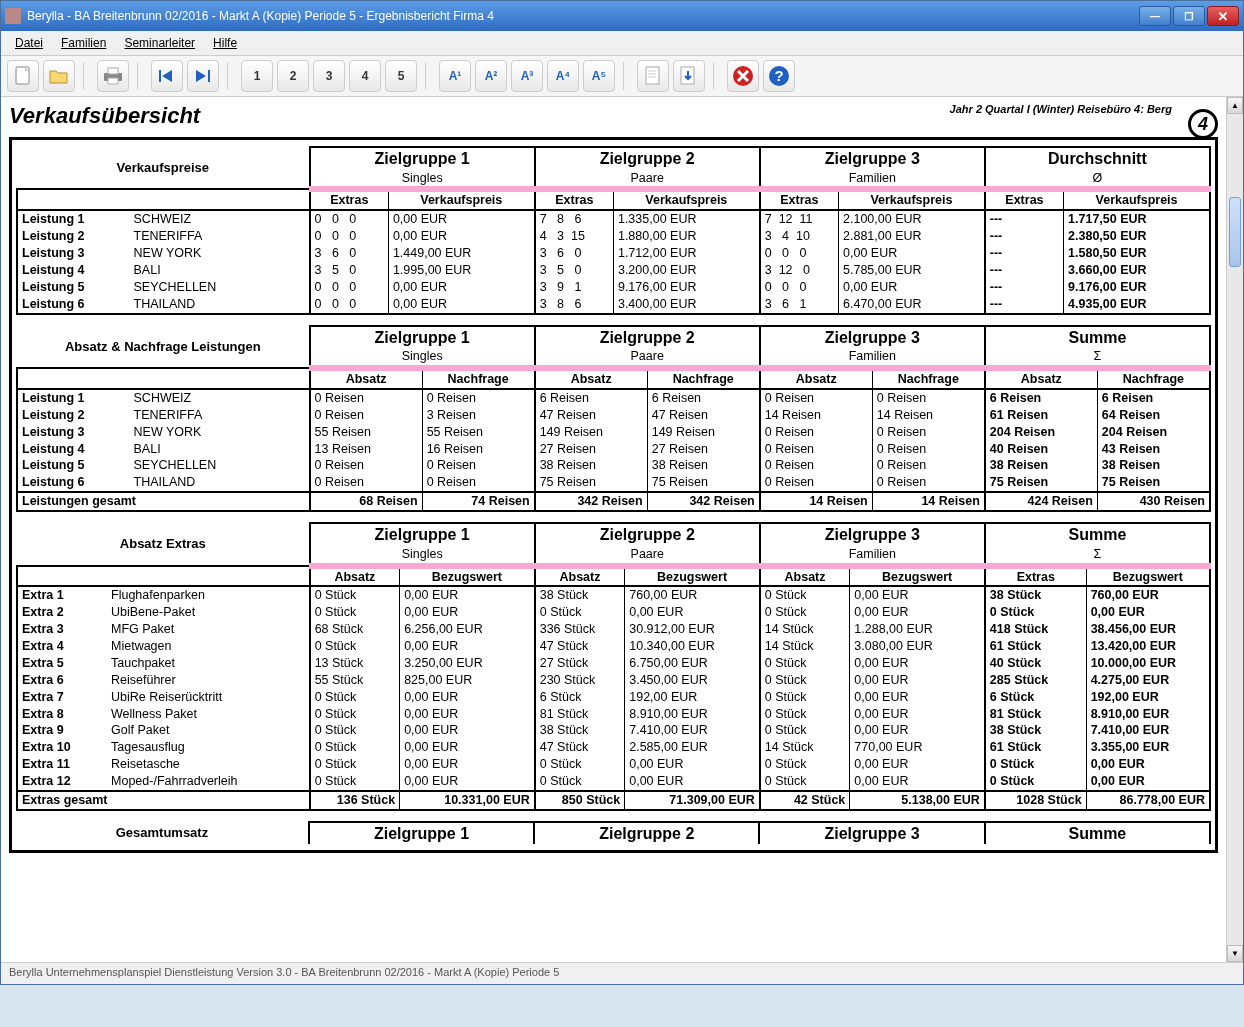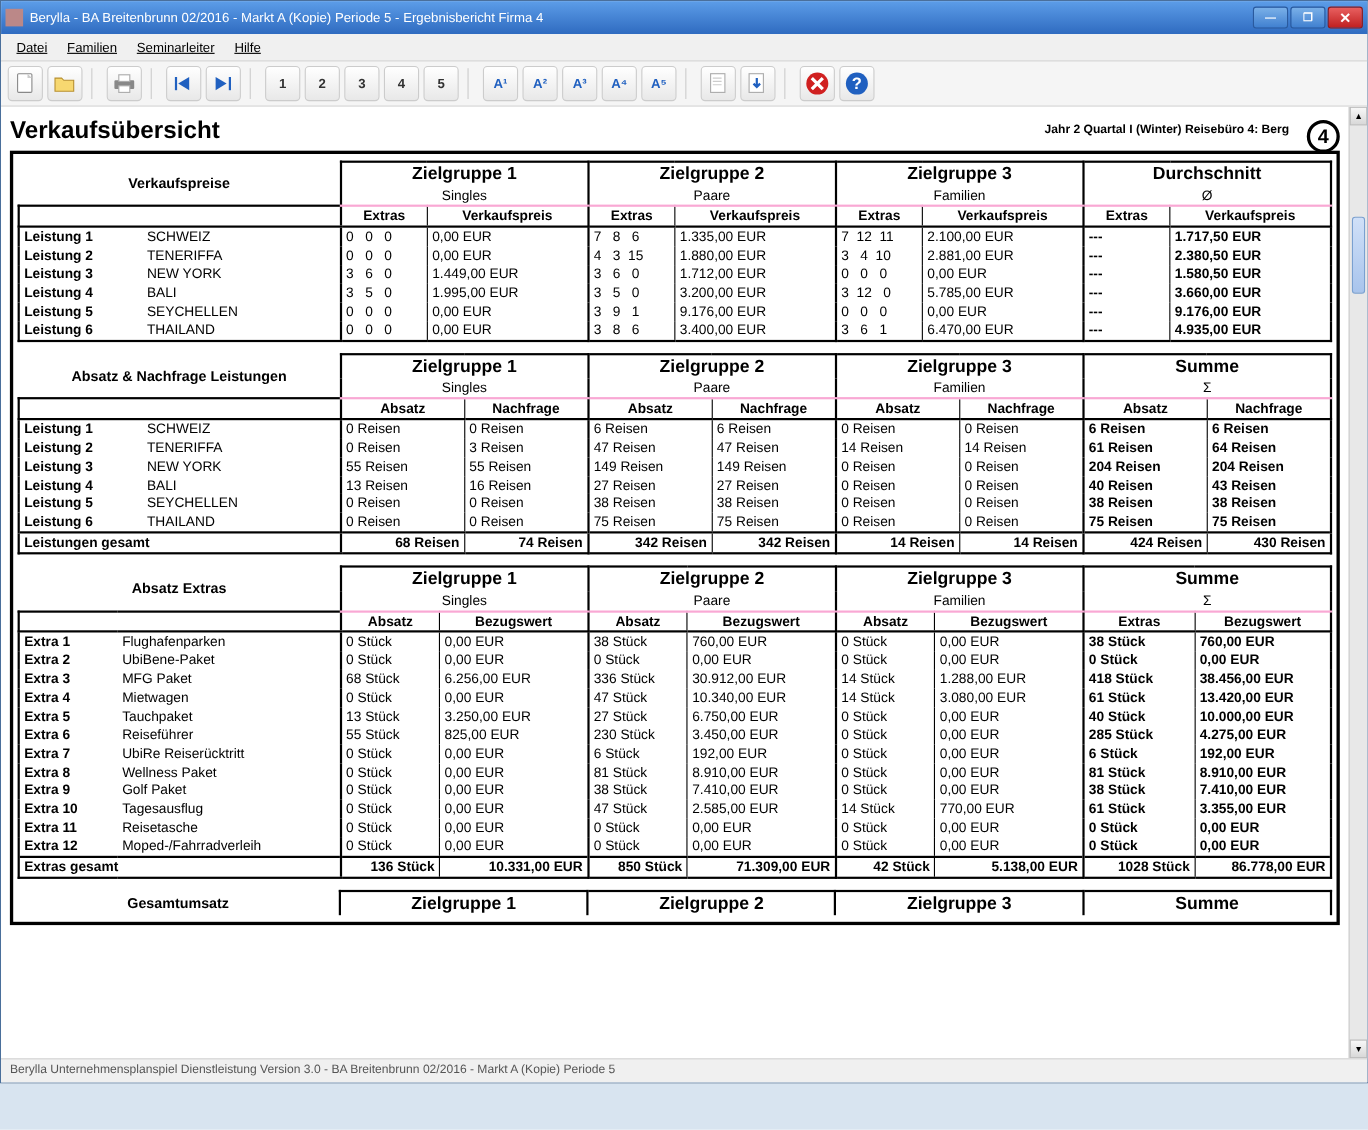--- a/index.html
+++ b/index.html
@@ -17,33 +17,33 @@
 .tool-btn { width: 32px; height: 32px; border: 1px solid #ccc; background: linear-gradient(#fff,#e8e8e8); border-radius: 4px; display: flex; align-items: center; justify-content: center; cursor: pointer; font-size: 14px; font-weight: bold; }
 .tool-btn.small-label { font-size: 12px; color: #333; }
 .tool-sep { width: 6px; height: 28px; border-left: 1px solid #ccc; margin: 0 4px; }
 .content-wrap { flex: 1; overflow: hidden; position: relative; background: #fff; display:flex; }
 .content { flex:1; overflow: auto; padding: 6px 8px 0 8px; position: relative; }
 .scroll-track { width:17px; background:#e8e8e8; border-left:1px solid #ccc; position:relative; }
 .scroll-thumb { position:absolute; left:2px; right:2px; top:100px; height:70px; background:linear-gradient(#d0e0f8,#a8c4ec); border:1px solid #7aa0d0; border-radius:3px; }
 .scroll-arrow { position:absolute; left:0; right:0; height:17px; background:linear-gradient(#f8f8f8,#d8d8d8); border:1px solid #bbb; display:flex; align-items:center; justify-content:center; font-size:8px; }
 .scroll-arrow.up { top:0; }
 .scroll-arrow.down { bottom:0; }
-.page-head { display: flex; align-items: center; margin-bottom: 4px; }
+.page-head { display: flex; align-items: flex-start; margin-bottom: 4px; font-style: italic; }
 .page-title { font-size: 22px; font-weight: bold; flex: 1; }
 .page-context { font-size: 11px; font-weight: bold; margin-right: 10px; }
 .num-circle { width: 30px; height: 30px; border: 3px solid #000; border-radius: 50%; display: inline-flex; align-items: center; justify-content: center; font-size: 18px; font-weight: bold; margin-left: 6px; position:relative; top:6px; }
 .report { border: 3px solid #000; padding: 6px 4px; }
 
 table.block { width: 100%; border-collapse: collapse; table-layout: fixed; margin-bottom: 10px; font-size: 12.5px; }
 table.block td, table.block th { padding: 0 4px; vertical-align: bottom; line-height: 1.35; }
 table.block .rowlabel td { text-align: left; }
 table.block .num { text-align: right; }
 table.block .triple { text-align: center; white-space: pre; }
 table.block .hdr-big { font-size: 16px; font-weight: bold; text-align: center; }
-table.block .hdr-sub { text-align: center; border-bottom: 2px solid #f9a8d4; }
+table.block .hdr-sub { text-align: center; border-bottom: 6px solid #f9a8d4; }
 table.block .col-hdr { font-weight: bold; text-align: center; border-bottom: 2px solid #000; }
 table.block .section-title { font-size: 13px; font-weight: bold; text-align: center; vertical-align: middle; }
 table.block .bold { font-weight: bold; }
 table.block .label1 { font-weight: bold; }
 .bt { border-top: 2px solid #000; }
 .bb { border-bottom: 2px solid #000; }
 .bl { border-left: 2px solid #000; }
 .br { border-right: 2px solid #000; }
 .brthin { border-right: 1px solid #000; }
 .total-row td { border-top: 2px solid #000; border-bottom: 2px solid #000; font-weight: bold; }

